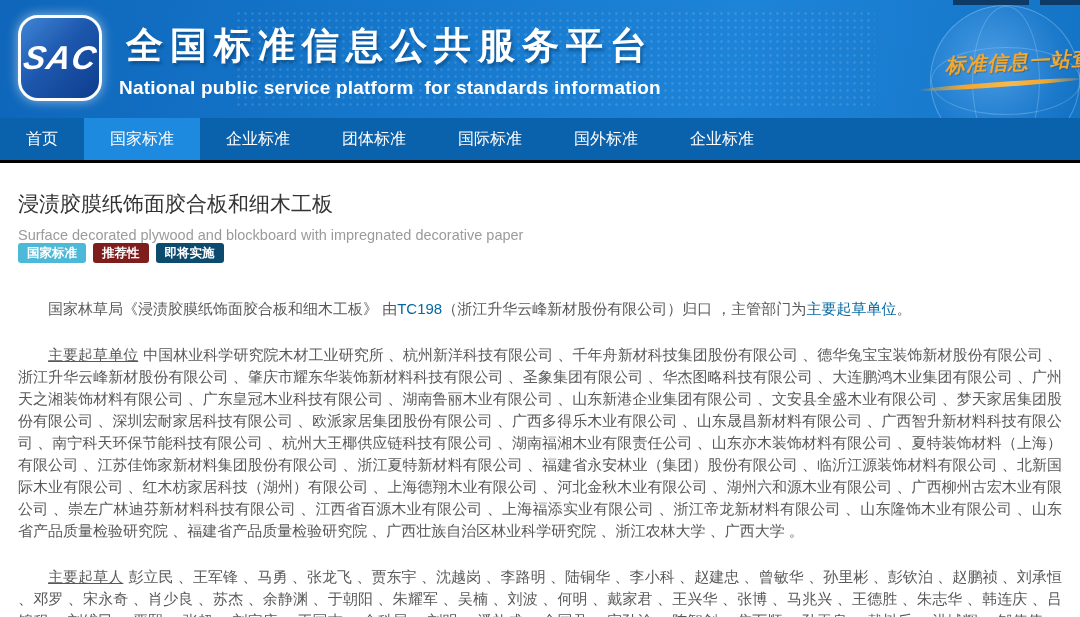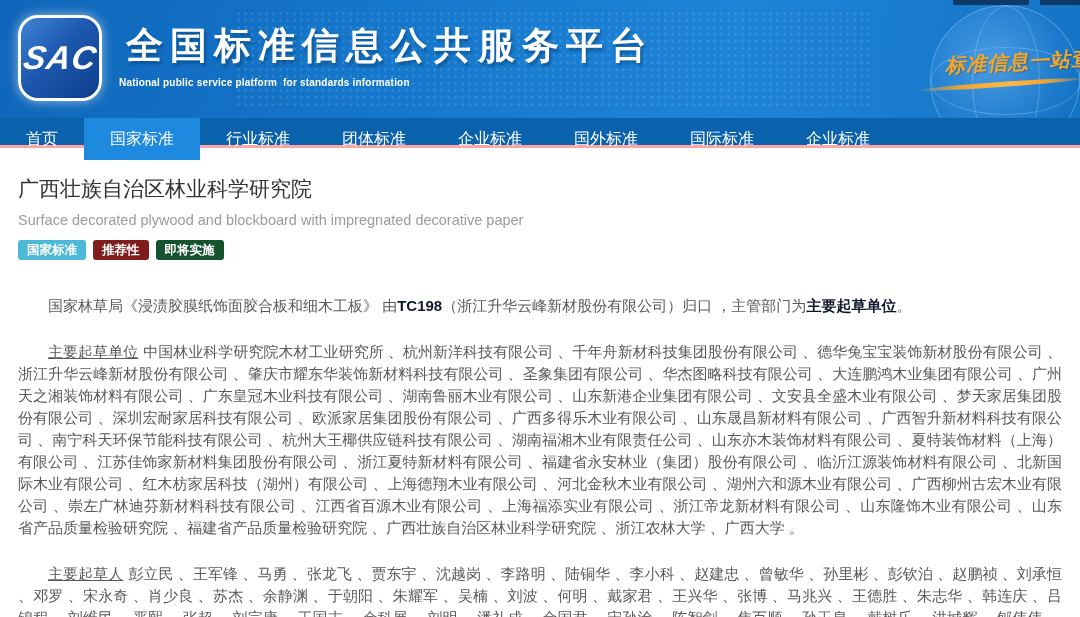--- a/index.html
+++ b/index.html
@@ -21,57 +21,57 @@
     background:linear-gradient(135deg,#3f85d6 0%,#1d58ae 45%,#0d3d8c 100%);
     box-shadow:0 0 12px rgba(255,255,255,.55);
     display:flex; align-items:center; justify-content:center; }
   .logo-text { color:#fff; font-style:italic; font-weight:bold; font-size:33px;
     letter-spacing:1px; transform:skewX(-10deg); }
 
   .header-title { position:absolute; left:126px; top:21px; color:#fff;
     font-size:37px; font-weight:bold; letter-spacing:7px;
     text-shadow:2px 3px 3px rgba(8,61,110,.55); }
   .header-subtitle { position:absolute; left:119px; top:77px; color:#fff;
-    font-size:10px; font-weight:bold; letter-spacing:.2px; white-space:pre; }
+    font-size:19px; font-weight:bold; letter-spacing:.2px; white-space:pre; }
 
   .globe { position:absolute; left:930px; top:5px; width:150px; height:150px;
     border-radius:50%;
     background:radial-gradient(circle at 42% 38%, rgba(140,200,255,.45), rgba(60,140,220,.18) 55%, rgba(20,90,170,.05) 72%);
     border:1px solid rgba(180,220,255,.35); }
   .globe::before, .globe::after { content:""; position:absolute; border:1px solid rgba(180,220,255,.3); border-radius:50%; }
   .globe::before { left:28%; top:0; width:44%; height:100%; }
   .globe::after { left:0; top:28%; width:100%; height:44%; }
 
   .slogan { position:absolute; left:945px; top:48px; color:#f2a72e; font-weight:bold;
     font-style:italic; font-size:20px; letter-spacing:1px; transform:rotate(-3deg);
     text-shadow:1px 1px 1px rgba(90,50,0,.35); white-space:nowrap; }
   .swoosh { position:absolute; left:920px; top:82px; width:160px; height:5px;
     border-radius:50%/60%; transform:rotate(-4deg);
     background:linear-gradient(90deg, rgba(242,167,46,.15), #f2a72e 28%, #f8b84e 55%, #f2a72e 78%, rgba(242,167,46,.25)); }
 
   
-  .nav { width:1080px; height:30px; background:#0a61ac; display:flex;
-    border-bottom:3px solid #fca5a5; }
+  .nav { width:1080px; height:45px; background:#0a61ac; display:flex;
+    border-bottom:3px solid #000000; }
   .nav-item { display:block; height:42px; line-height:42px; padding:0 26px;
     color:#fff; font-size:16px; text-decoration:none; cursor:pointer; white-space:nowrap; }
   .nav-item.active { background:#1d89df; }
 
   
   .content { padding:27px 18px 0 18px; }
   .std-title { font-size:21px; color:#333; font-weight:normal; margin-bottom:9px; }
-  .std-title-en { font-size:14.5px; color:#9b9b9b; margin-bottom:12px; }
+  .std-title-en { font-size:14.5px; color:#9b9b9b; }
   .tags { display:flex; gap:7px; }
   .tag { color:#fff; font-size:12.5px; font-weight:bold; padding:3px 9px;
     border-radius:3px; line-height:14px; }
 
   .paras { margin-top:35px; }
   .para { font-size:15px; color:#595959; line-height:22px; text-align:justify;
     text-indent:2em; margin-bottom:24px; }
   .para .lbl { margin-right:5px;text-decoration:underline; }
-  a.link { color:#0f172a; text-decoration:none; cursor:pointer;font-weight:bold; }
+  a.link { color:#0369a1; text-decoration:none; cursor:pointer; }
 </style>
 </head>
 <body>
 
 <div class="header">
   <div class="dots"></div>
   <div class="edge-strip s1"></div>
   <div class="edge-strip s2"></div>
   <div class="globe"></div>
 
@@ -82,36 +82,35 @@
   <div class="header-title">全国标准信息公共服务平台</div>
   <div class="header-subtitle">National public service platform  for standards information</div>
 
   <div class="slogan">标准信息一站查询</div>
   <div class="swoosh"></div>
 </div>
 
 <div class="nav">
   <a class="nav-item">首页</a>
   <a class="nav-item active">国家标准</a>
-  <a class="nav-item">行业标准</a>
+  <a class="nav-item">企业标准</a>
   <a class="nav-item">团体标准</a>
-  <a class="nav-item">企业标准</a>
+  <a class="nav-item">国际标准</a>
   <a class="nav-item">国外标准</a>
-  <a class="nav-item">国际标准</a>
   <a class="nav-item">企业标准</a>
 </div>
 
 <div class="content">
-  <h1 class="std-title">广西壮族自治区林业科学研究院</h1>
+  <h1 class="std-title">浸渍胶膜纸饰面胶合板和细木工板</h1>
   <div class="std-title-en">Surface decorated plywood and blockboard with impregnated decorative paper</div>
 
   <div class="tags">
     <span class="tag" style="background: rgb(76, 185, 216);">国家标准</span>
     <span class="tag" style="background: #7f1d1d;">推荐性</span>
-    <span class="tag" style="background: #14532d;">即将实施</span>
+    <span class="tag" style="background: #0c4a6e;">即将实施</span>
   </div>
 
   <div class="paras">
     <p class="para"><span>国家林草局《浸渍胶膜纸饰面胶合板和细木工板》 由</span><a class="link">TC198</a><span>（浙江升华云峰新材股份有限公司）归口 ，主管部门为</span><a class="link">主要起草单位</a><span>。</span></p>
 
     <p class="para"><span class="lbl">主要起草单位</span><span>中国林业科学研究院木材工业研究所 、杭州新洋科技有限公司 、千年舟新材科技集团股份有限公司 、德华兔宝宝装饰新材股份有限公司 、浙江升华云峰新材股份有限公司 、肇庆市耀东华装饰新材料科技有限公司 、圣象集团有限公司 、华杰图略科技有限公司 、大连鹏鸿木业集团有限公司 、广州天之湘装饰材料有限公司 、广东皇冠木业科技有限公司 、湖南鲁丽木业有限公司 、山东新港企业集团有限公司 、文安县全盛木业有限公司 、梦天家居集团股份有限公司 、深圳宏耐家居科技有限公司 、欧派家居集团股份有限公司 、广西多得乐木业有限公司 、山东晟昌新材料有限公司 、广西智升新材料科技有限公司 、南宁科天环保节能科技有限公司 、杭州大王椰供应链科技有限公司 、湖南福湘木业有限责任公司 、山东亦木装饰材料有限公司 、夏特装饰材料（上海）有限公司 、江苏佳饰家新材料集团股份有限公司 、浙江夏特新材料有限公司 、福建省永安林业（集团）股份有限公司 、临沂江源装饰材料有限公司 、北新国际木业有限公司 、红木枋家居科技（湖州）有限公司 、上海德翔木业有限公司 、河北金秋木业有限公司 、湖州六和源木业有限公司 、广西柳州古宏木业有限公司 、崇左广林迪芬新材料科技有限公司 、江西省百源木业有限公司 、上海福添实业有限公司 、浙江帝龙新材料有限公司 、山东隆饰木业有限公司 、山东省产品质量检验研究院 、福建省产品质量检验研究院 、广西壮族自治区林业科学研究院 、浙江农林大学 、广西大学</span><span> 。</span></p>
 
     <p class="para"><span class="lbl">主要起草人</span><span>彭立民 、王军锋 、马勇 、张龙飞 、贾东宇 、沈越岗 、李路明 、陆铜华 、李小科 、赵建忠 、曾敏华 、孙里彬 、彭钦泊 、赵鹏祯 、刘承恒 、邓罗 、宋永奇 、肖少良 、苏杰 、余静渊 、于朝阳 、朱耀军 、吴楠 、刘波 、何明 、戴家君 、王兴华 、张博 、马兆兴 、王德胜 、朱志华 、韩连庆 、吕锦程 、刘维民 、严熙 、张超 、刘宗康 、王国志 、余科展 、刘明 、潘礼成 、金国君 、宋孙涂 、陈智剑 、焦百顺 、孙玉泉 、戴树乐 、洪城辉 、郇伟伟 、袁全平 、孟江涛 、杨光耀 、陈雪琦 、冯云 、何金蓉 、王颖</span></p>
   </div>
 </div>

